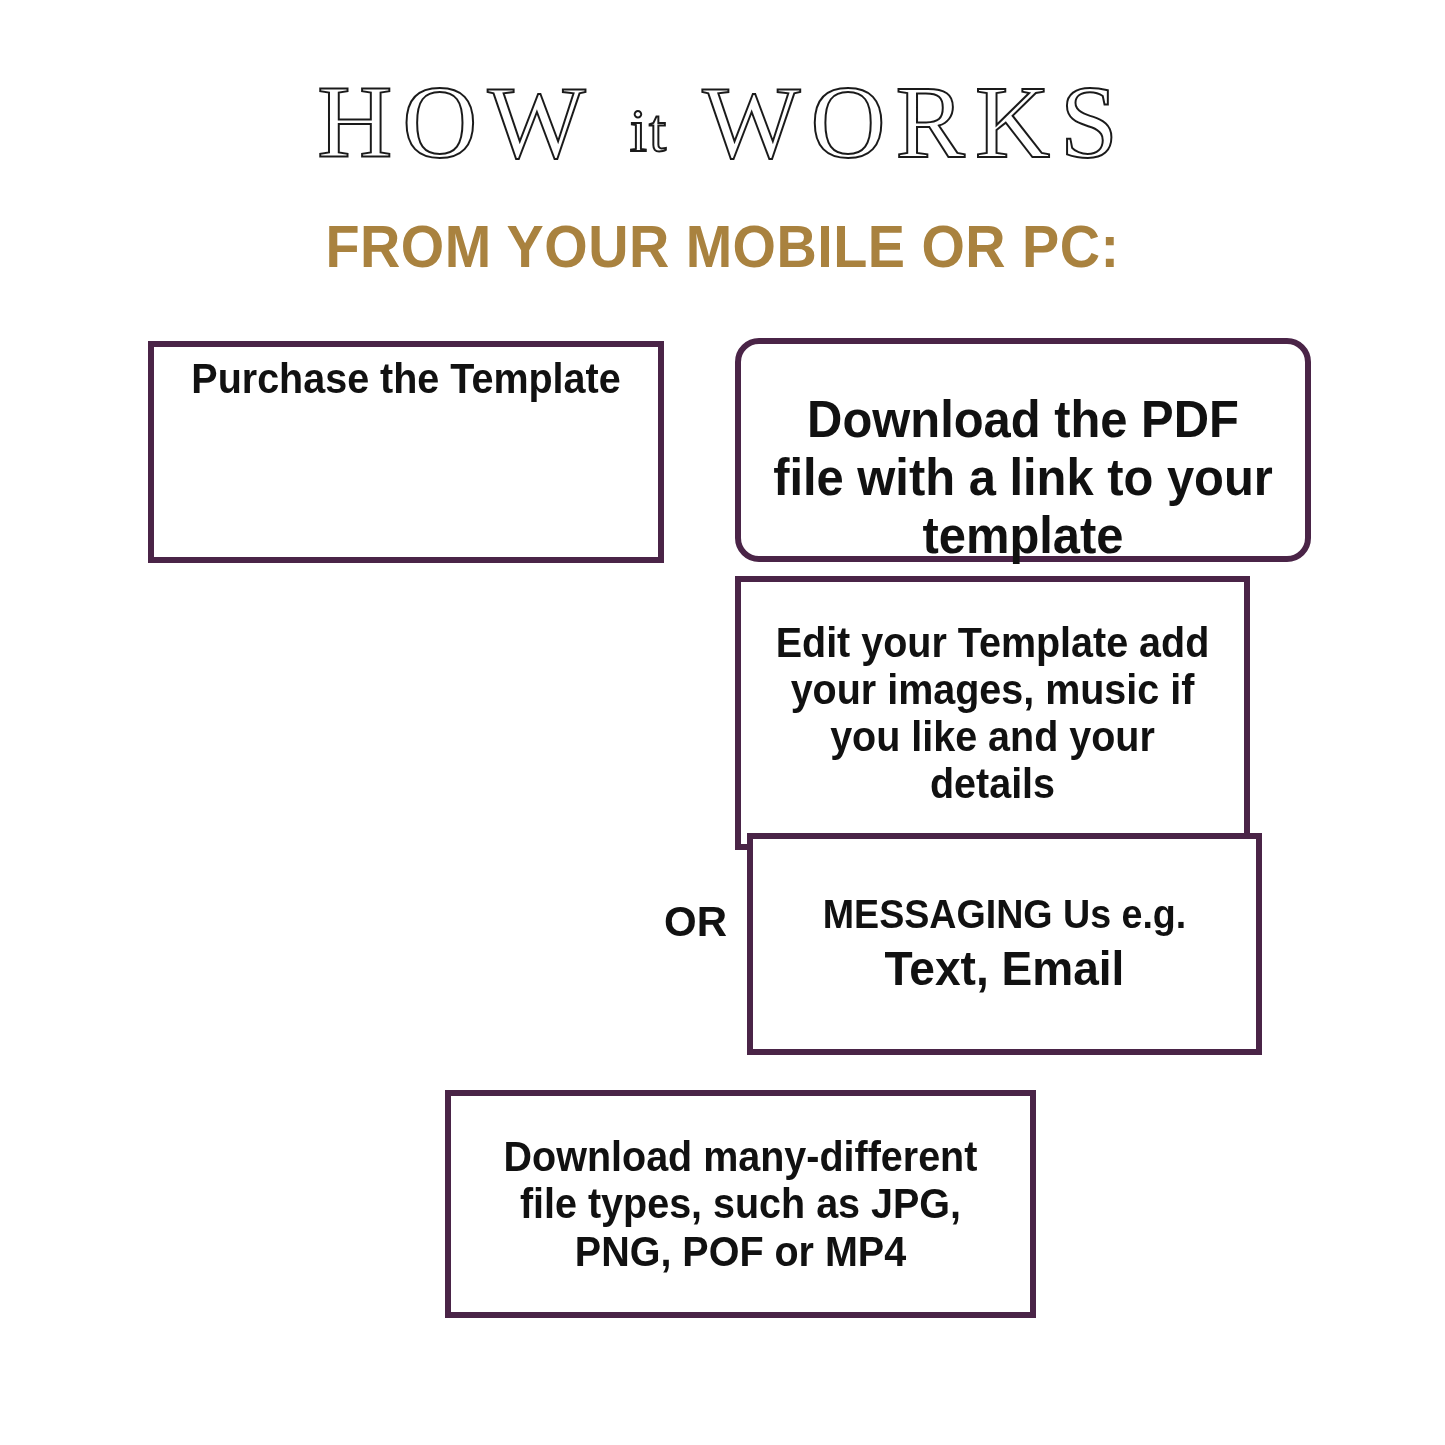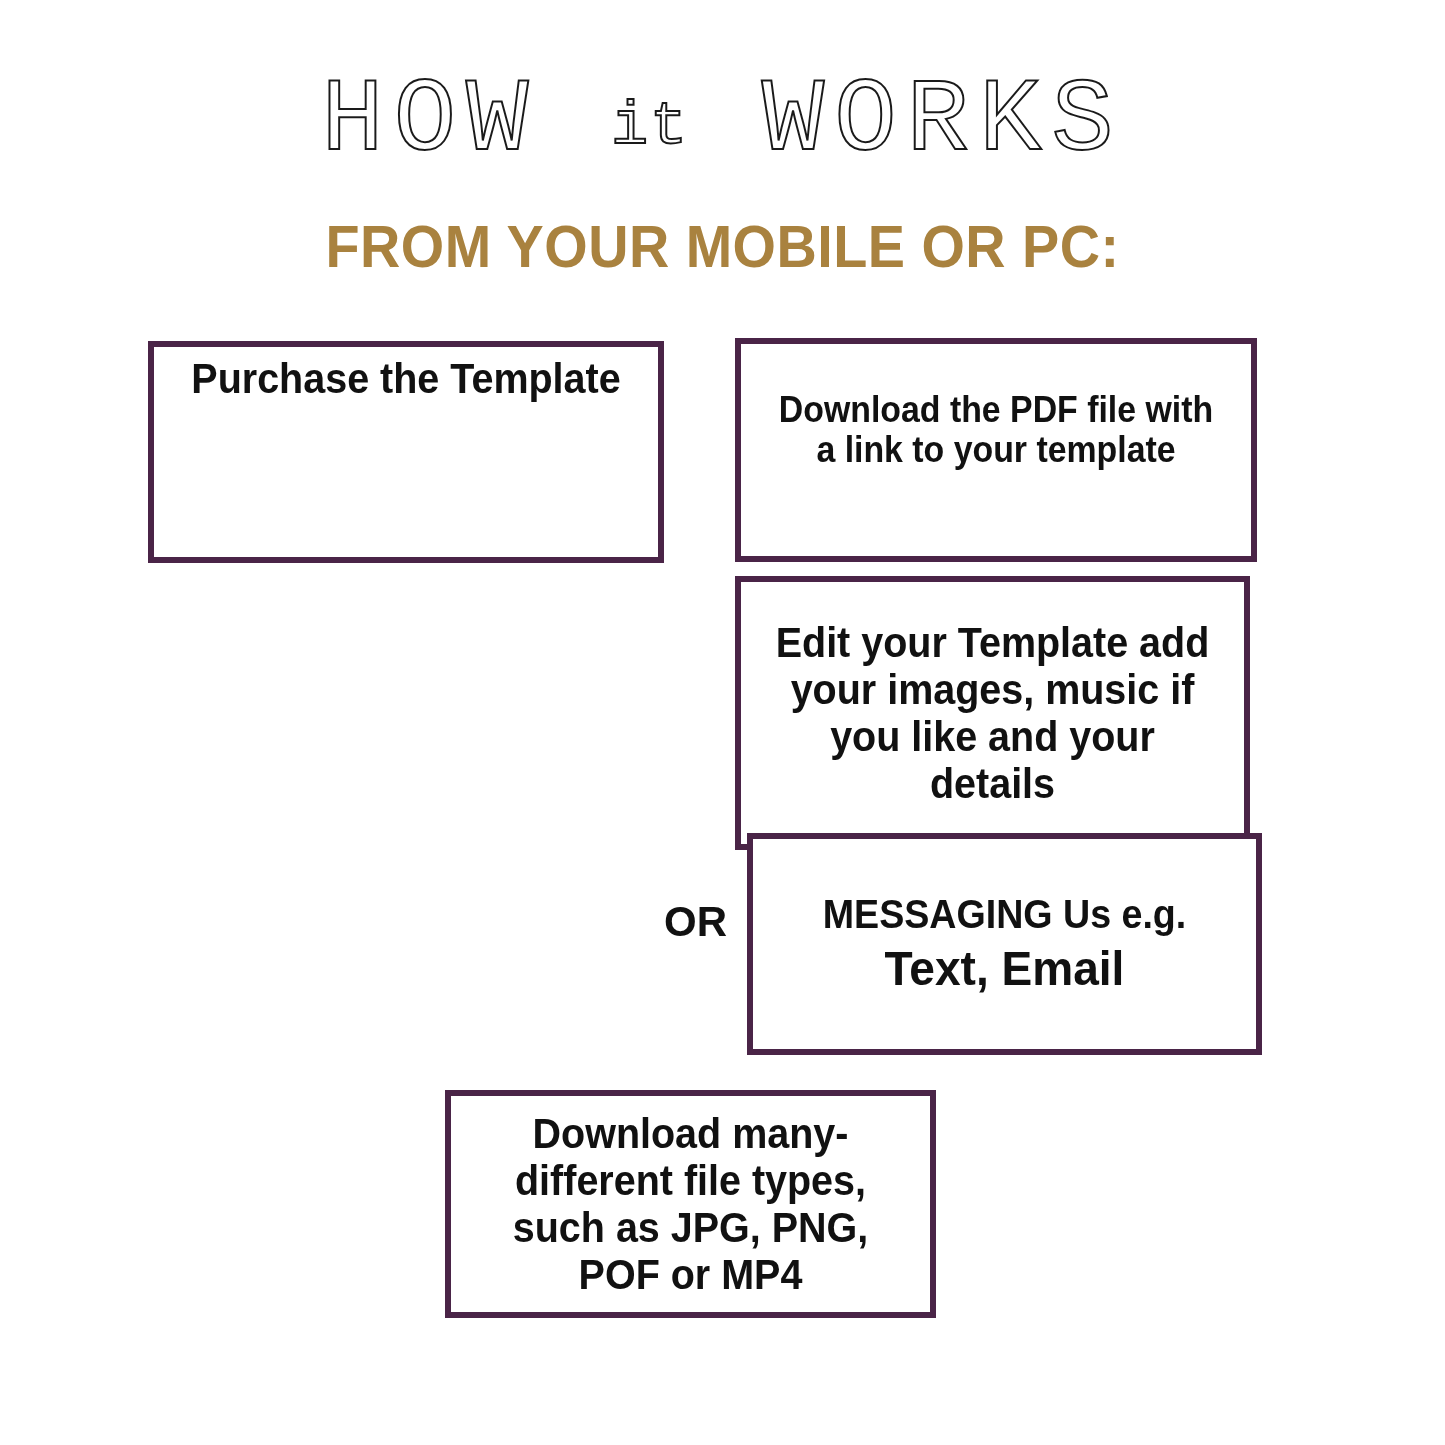--- a/index.html
+++ b/index.html
@@ -21,21 +21,21 @@
     box-sizing: border-box;
   }
 
   
   .title-outline {
     position: absolute;
     top: 62px;
     left: 0;
     width: 1445px;
     text-align: center;
-    font-family: Liberation Mono, monospace;
+    font-family: Liberation Serif, serif;
     font-size: 104px;
     font-weight: 400;
     letter-spacing: 10px;
     color: #ffffff;
     -webkit-text-stroke: 2px #1a1a1a;
     text-stroke: 2px #1a1a1a;
     white-space: nowrap;
   }
   .title-outline .it {
     font-size: 62px;
@@ -83,24 +83,25 @@
     transform-origin: center;
   }
 
   
   #box-purchase {
     left: 148px; top: 341px; width: 516px; height: 222px;
     font-size: 42px;
     align-items: flex-start;
   }
   #box-download-pdf {
-    left: 735px; top: 338px; width: 522px; height: 224px;
-    font-size: 36px;
+    left: 735px; top: 338px; width: 576px; height: 224px;
+    font-size: 52px;
     align-items: flex-start;
     padding-top: 46px;
+    border-radius: 24px;
   }
 
   
   #box-click-link {
     left: 148px; top: 579px; width: 516px; height: 215px;
     font-size: 42px;
   }
   #box-edit-template {
     left: 735px; top: 576px; width: 515px; height: 274px;
     font-size: 42px;
@@ -128,21 +129,21 @@
     width: 72px;
     text-align: left;
     font-family: "Liberation Sans Narrow", "Liberation Sans", sans-serif;
     font-size: 42px;
     font-weight: 700;
     color: #111111;
   }
 
   
   #box-download-many {
-    left: 445px; top: 1090px; width: 491px; height: 228px;
+    left: 445px; top: 1090px; width: 591px; height: 228px;
     font-size: 42px;
   }
 </style>
 </head>
 <body>
 
 <div class="page">
 
   <div class="title-outline">
     <span>HOW</span>

